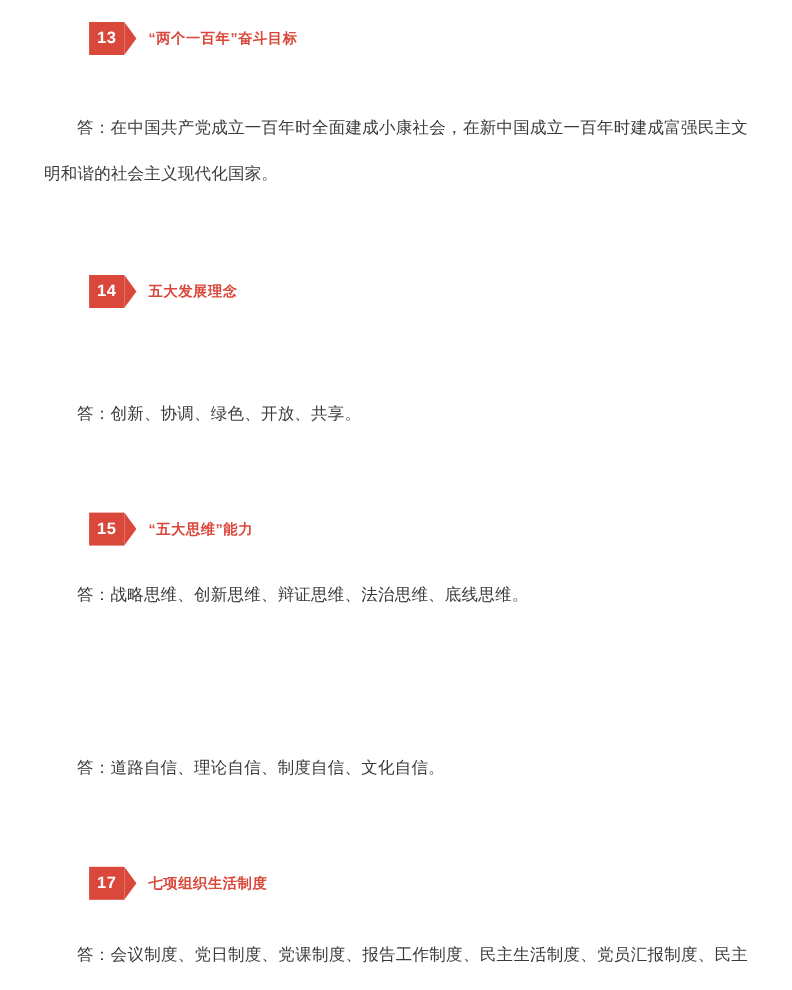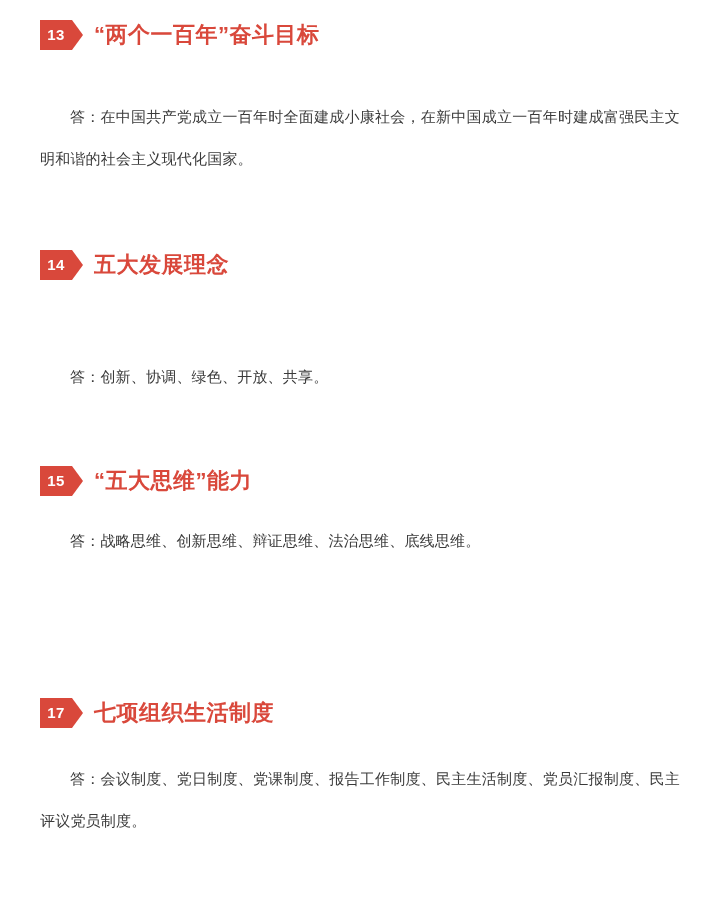--- a/index.html
+++ b/index.html
@@ -35,35 +35,36 @@
     color: #ffffff;
     font-size: 15px;
     font-weight: bold;
     width: 32px;
     height: 30px;
     line-height: 30px;
     text-align: center;
     letter-spacing: 0.5px;
     font-family: "Liberation Sans", "DejaVu Sans", sans-serif;
     flex: 0 0 auto;
+    margin-left: 41px;
   }
   .num-badge::after {
     content: "";
     position: absolute;
     left: 32px;
     top: 0;
     width: 0;
     height: 0;
     border-top: 15px solid transparent;
     border-bottom: 15px solid transparent;
     border-left: 11px solid #d9483b;
   }
   .entry-title {
     margin-left: 22px;
-    font-size: 22px;
+    font-size: 13px;
     font-weight: bold;
     color: #d9483b;
     letter-spacing: 0.5px;
     white-space: nowrap;
   }
   .entry-body {
     font-size: 15px;
     line-height: 42px;
     color: #3a3a3a;
     text-align: justify;
@@ -109,20 +110,21 @@
 
   <section class="entry e3">
     <div class="entry-head">
       <div class="num-badge">15</div>
       <div class="entry-title">“五大思维”能力</div>
     </div>
     <p class="entry-body"><span class="indent"></span><span>答：战略思维、创新思维、辩证思维、法治思维、底线思维。</span></p>
   </section>
 
   <section class="entry e4">
+    <p class="entry-body"><span class="indent"></span><span>答：道路自信、理论自信、制度自信、文化自信。</span></p>
   </section>
 
   <section class="entry e5">
     <div class="entry-head">
       <div class="num-badge">17</div>
       <div class="entry-title">七项组织生活制度</div>
     </div>
     <p class="entry-body"><span class="indent"></span><span>答：会议制度、党日制度、党课制度、报告工作制度、民主生活制度、党员汇报制度、民主评议党员制度。</span></p>
   </section>
 

